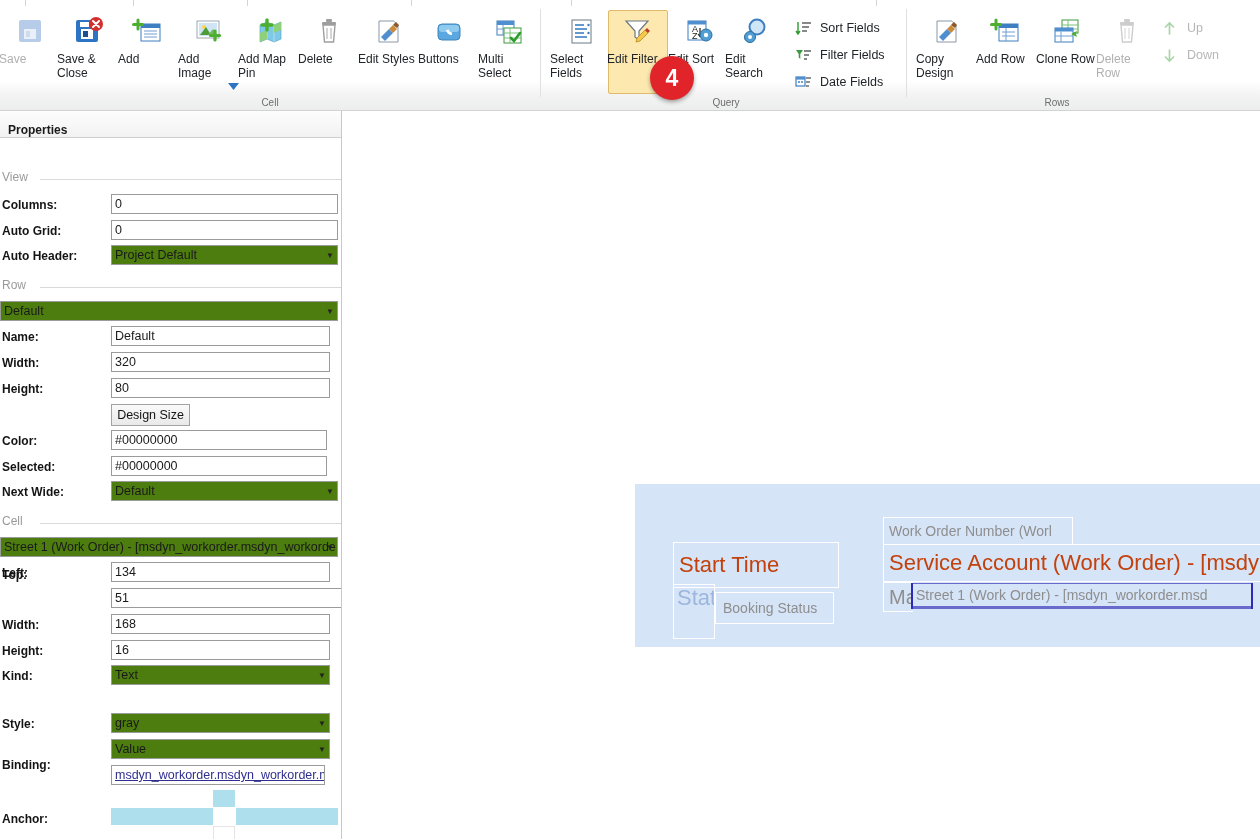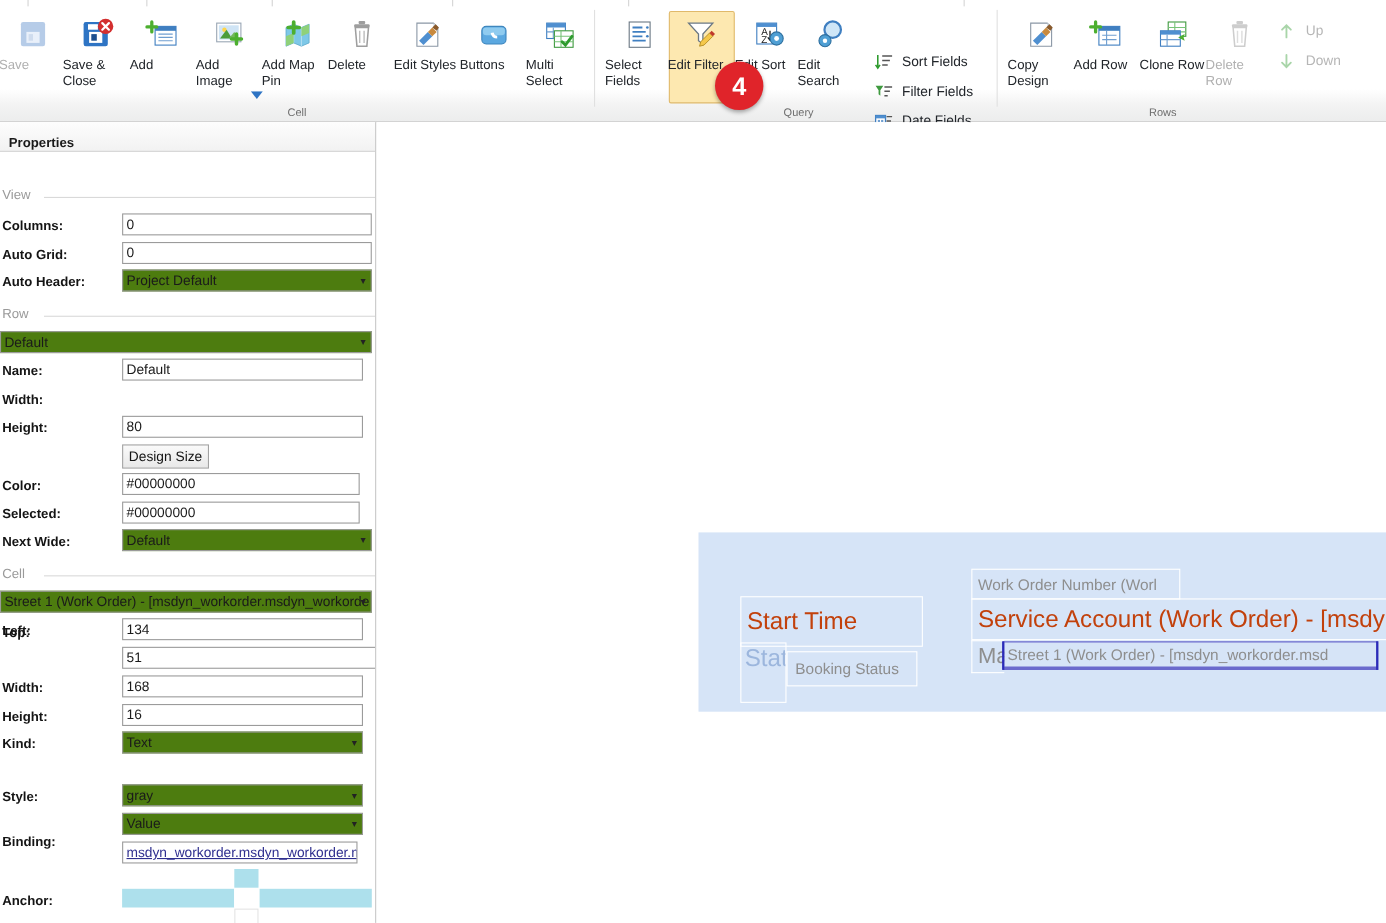--- a/index.html
+++ b/index.html
@@ -44,21 +44,21 @@
     font-size: 12px; line-height: 14px; color: #21252a;
     margin-top: 4px; width: 62px;
   }
   .rbtn.disabled .cap { color: #b0b0b0; }
   .rbtn.selected { background: #fde8b0; border: 1px solid #e0b96a; }
   .ico { width: 34px; height: 32px; position: relative; }
 
   
   .listbtn {
     position: absolute; height: 26px; display: flex; align-items: center; gap: 8px;
-    padding: 0 4px; cursor: default; margin-top: 28px;
+    padding: 0 4px; cursor: default;
   }
   .listbtn .cap { font-size: 12.5px; color: #21252a; white-space: nowrap; }
   .ico-sm { width: 17px; height: 17px; position: relative; flex: 0 0 17px; }
 
   
   .arrowbtn {
     position: absolute; height: 26px; display: flex; align-items: center; gap: 9px;
     padding: 0 4px;
   }
   .arrowbtn .cap { font-size: 12.5px; color: #b6b6b6; }
@@ -510,20 +510,21 @@
       <span class="st">Row</span>
       <span class="sline"></span>
     </div>
 
     <span class="pdrop" style="left:0;top:163px;width:338px">Default</span>
 
     <span class="plabel" style="top:192px">Name:</span>
     <span class="pfield" style="left:111px;top:188px;width:219px">Default</span>
 
     <span class="plabel" style="top:218px">Width:</span>
+    <span class="pfield" style="left:111px;top:214px;width:219px">320</span>
 
     <span class="plabel" style="top:244px">Height:</span>
     <span class="pfield" style="left:111px;top:240px;width:219px">80</span>
 
     <span class="pbtn" style="left:111px;top:266px;width:79px">Design Size</span>
 
     <span class="plabel" style="top:296px">Color:</span>
     <span class="pfield" style="left:111px;top:292px;width:216px">#00000000</span>
 
     <span class="plabel" style="top:322px">Selected:</span>

